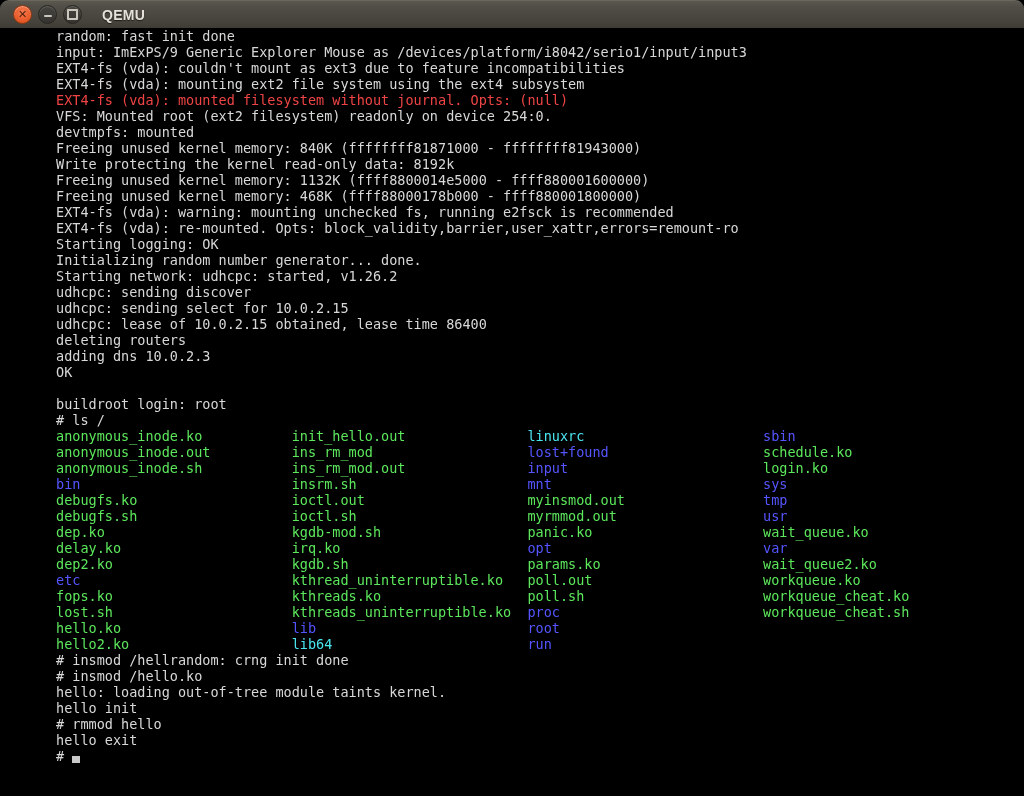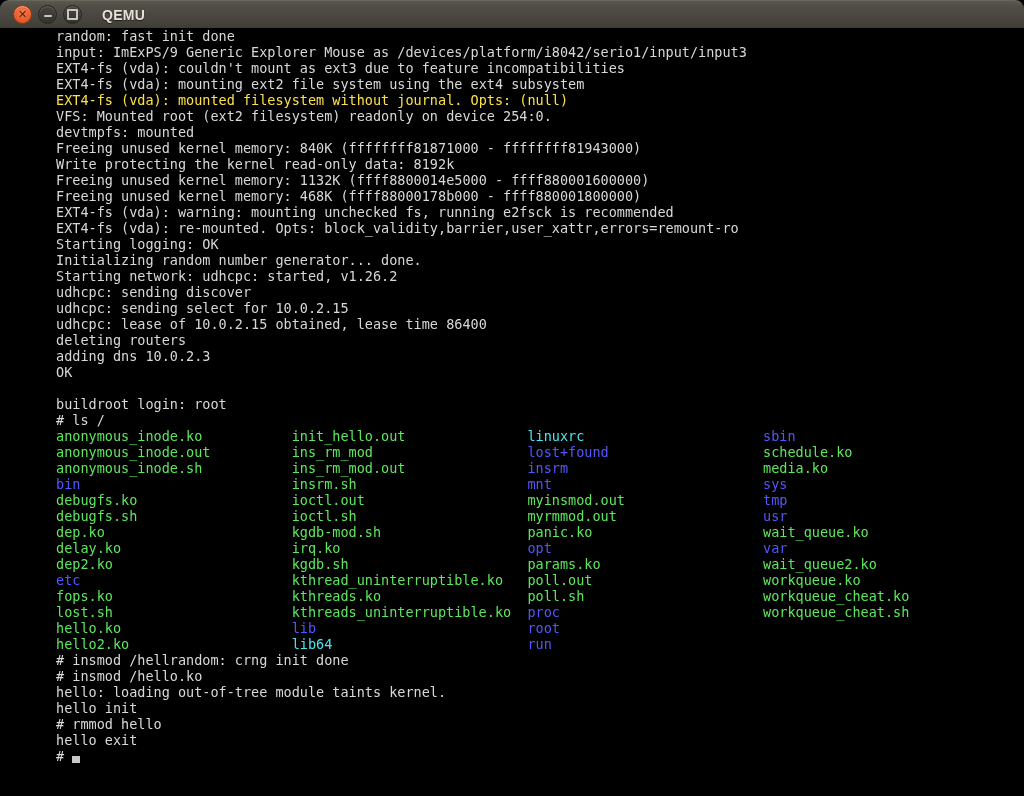--- a/index.html
+++ b/index.html
@@ -62,21 +62,21 @@
       <span class="maxsq"></span>
     </div>
     <span class="wtitle">QEMU</span>
   </div>
 
   <div class="terminal" style="color: rgb(216, 216, 216); background: rgb(0, 0, 0);">
       <div class="tline"><span style="color: rgb(216, 216, 216);">random: fast init done</span></div>
       <div class="tline"><span style="color: rgb(216, 216, 216);">input: ImExPS/9 Generic Explorer Mouse as /devices/platform/i8042/serio1/input/input3</span></div>
       <div class="tline"><span style="color: rgb(216, 216, 216);">EXT4-fs (vda): couldn't mount as ext3 due to feature incompatibilities</span></div>
       <div class="tline"><span style="color: rgb(216, 216, 216);">EXT4-fs (vda): mounting ext2 file system using the ext4 subsystem</span></div>
-      <div class="tline"><span style="color: #fde047;">EXT4-fs (vda): mounted filesystem without journal. Opts: (null)</span></div>
+      <div class="tline"><span style="color: #ef4444;">EXT4-fs (vda): mounted filesystem without journal. Opts: (null)</span></div>
       <div class="tline"><span style="color: rgb(216, 216, 216);">VFS: Mounted root (ext2 filesystem) readonly on device 254:0.</span></div>
       <div class="tline"><span style="color: rgb(216, 216, 216);">devtmpfs: mounted</span></div>
       <div class="tline"><span style="color: rgb(216, 216, 216);">Freeing unused kernel memory: 840K (ffffffff81871000 - ffffffff81943000)</span></div>
       <div class="tline"><span style="color: rgb(216, 216, 216);">Write protecting the kernel read-only data: 8192k</span></div>
       <div class="tline"><span style="color: rgb(216, 216, 216);">Freeing unused kernel memory: 1132K (ffff8800014e5000 - ffff880001600000)</span></div>
       <div class="tline"><span style="color: rgb(216, 216, 216);">Freeing unused kernel memory: 468K (ffff88000178b000 - ffff880001800000)</span></div>
       <div class="tline"><span style="color: rgb(216, 216, 216);">EXT4-fs (vda): warning: mounting unchecked fs, running e2fsck is recommended</span></div>
       <div class="tline"><span style="color: rgb(216, 216, 216);">EXT4-fs (vda): re-mounted. Opts: block_validity,barrier,user_xattr,errors=remount-ro</span></div>
       <div class="tline"><span style="color: rgb(216, 216, 216);">Starting logging: OK</span></div>
       <div class="tline"><span style="color: rgb(216, 216, 216);">Initializing random number generator... done.</span></div>
@@ -85,21 +85,21 @@
       <div class="tline"><span style="color: rgb(216, 216, 216);">udhcpc: sending select for 10.0.2.15</span></div>
       <div class="tline"><span style="color: rgb(216, 216, 216);">udhcpc: lease of 10.0.2.15 obtained, lease time 86400</span></div>
       <div class="tline"><span style="color: rgb(216, 216, 216);">deleting routers</span></div>
       <div class="tline"><span style="color: rgb(216, 216, 216);">adding dns 10.0.2.3</span></div>
       <div class="tline"><span style="color: rgb(216, 216, 216);">OK</span></div>
       <div class="tline"><span style="color: rgb(216, 216, 216);"> </span></div>
       <div class="tline"><span style="color: rgb(216, 216, 216);">buildroot login: root</span></div>
       <div class="tline"><span style="color: rgb(216, 216, 216);"># ls /</span></div>
       <div class="tline"><span class="lscell" style="color: rgb(92, 231, 92); width: 29ch;">anonymous_inode.ko</span><span class="lscell" style="color: rgb(92, 231, 92); width: 29ch;">init_hello.out</span><span class="lscell" style="color: rgb(74, 230, 240); width: 29ch;">linuxrc</span><span class="lscell" style="color: rgb(85, 85, 255);">sbin</span></div>
       <div class="tline"><span class="lscell" style="color: rgb(92, 231, 92); width: 29ch;">anonymous_inode.out</span><span class="lscell" style="color: rgb(92, 231, 92); width: 29ch;">ins_rm_mod</span><span class="lscell" style="color: rgb(85, 85, 255); width: 29ch;">lost+found</span><span class="lscell" style="color: rgb(92, 231, 92);">schedule.ko</span></div>
-      <div class="tline"><span class="lscell" style="color: rgb(92, 231, 92); width: 29ch;">anonymous_inode.sh</span><span class="lscell" style="color: rgb(92, 231, 92); width: 29ch;">ins_rm_mod.out</span><span class="lscell" style="color: rgb(85, 85, 255); width: 29ch;">insrm</span><span class="lscell" style="color: rgb(92, 231, 92);">media.ko</span></div>
+      <div class="tline"><span class="lscell" style="color: rgb(92, 231, 92); width: 29ch;">anonymous_inode.sh</span><span class="lscell" style="color: rgb(92, 231, 92); width: 29ch;">ins_rm_mod.out</span><span class="lscell" style="color: rgb(85, 85, 255); width: 29ch;">input</span><span class="lscell" style="color: rgb(92, 231, 92);">login.ko</span></div>
       <div class="tline"><span class="lscell" style="color: rgb(85, 85, 255); width: 29ch;">bin</span><span class="lscell" style="color: rgb(92, 231, 92); width: 29ch;">insrm.sh</span><span class="lscell" style="color: rgb(85, 85, 255); width: 29ch;">mnt</span><span class="lscell" style="color: rgb(85, 85, 255);">sys</span></div>
       <div class="tline"><span class="lscell" style="color: rgb(92, 231, 92); width: 29ch;">debugfs.ko</span><span class="lscell" style="color: rgb(92, 231, 92); width: 29ch;">ioctl.out</span><span class="lscell" style="color: rgb(92, 231, 92); width: 29ch;">myinsmod.out</span><span class="lscell" style="color: rgb(85, 85, 255);">tmp</span></div>
       <div class="tline"><span class="lscell" style="color: rgb(92, 231, 92); width: 29ch;">debugfs.sh</span><span class="lscell" style="color: rgb(92, 231, 92); width: 29ch;">ioctl.sh</span><span class="lscell" style="color: rgb(92, 231, 92); width: 29ch;">myrmmod.out</span><span class="lscell" style="color: rgb(85, 85, 255);">usr</span></div>
       <div class="tline"><span class="lscell" style="color: rgb(92, 231, 92); width: 29ch;">dep.ko</span><span class="lscell" style="color: rgb(92, 231, 92); width: 29ch;">kgdb-mod.sh</span><span class="lscell" style="color: rgb(92, 231, 92); width: 29ch;">panic.ko</span><span class="lscell" style="color: rgb(92, 231, 92);">wait_queue.ko</span></div>
       <div class="tline"><span class="lscell" style="color: rgb(92, 231, 92); width: 29ch;">delay.ko</span><span class="lscell" style="color: rgb(92, 231, 92); width: 29ch;">irq.ko</span><span class="lscell" style="color: rgb(85, 85, 255); width: 29ch;">opt</span><span class="lscell" style="color: rgb(85, 85, 255);">var</span></div>
       <div class="tline"><span class="lscell" style="color: rgb(92, 231, 92); width: 29ch;">dep2.ko</span><span class="lscell" style="color: rgb(92, 231, 92); width: 29ch;">kgdb.sh</span><span class="lscell" style="color: rgb(92, 231, 92); width: 29ch;">params.ko</span><span class="lscell" style="color: rgb(92, 231, 92);">wait_queue2.ko</span></div>
       <div class="tline"><span class="lscell" style="color: rgb(85, 85, 255); width: 29ch;">etc</span><span class="lscell" style="color: rgb(92, 231, 92); width: 29ch;">kthread_uninterruptible.ko</span><span class="lscell" style="color: rgb(92, 231, 92); width: 29ch;">poll.out</span><span class="lscell" style="color: rgb(92, 231, 92);">workqueue.ko</span></div>
       <div class="tline"><span class="lscell" style="color: rgb(92, 231, 92); width: 29ch;">fops.ko</span><span class="lscell" style="color: rgb(92, 231, 92); width: 29ch;">kthreads.ko</span><span class="lscell" style="color: rgb(92, 231, 92); width: 29ch;">poll.sh</span><span class="lscell" style="color: rgb(92, 231, 92);">workqueue_cheat.ko</span></div>
       <div class="tline"><span class="lscell" style="color: rgb(92, 231, 92); width: 29ch;">lost.sh</span><span class="lscell" style="color: rgb(92, 231, 92); width: 29ch;">kthreads_uninterruptible.ko</span><span class="lscell" style="color: rgb(85, 85, 255); width: 29ch;">proc</span><span class="lscell" style="color: rgb(92, 231, 92);">workqueue_cheat.sh</span></div>
       <div class="tline"><span class="lscell" style="color: rgb(92, 231, 92); width: 29ch;">hello.ko</span><span class="lscell" style="color: rgb(85, 85, 255); width: 29ch;">lib</span><span class="lscell" style="color: rgb(85, 85, 255);">root</span></div>

